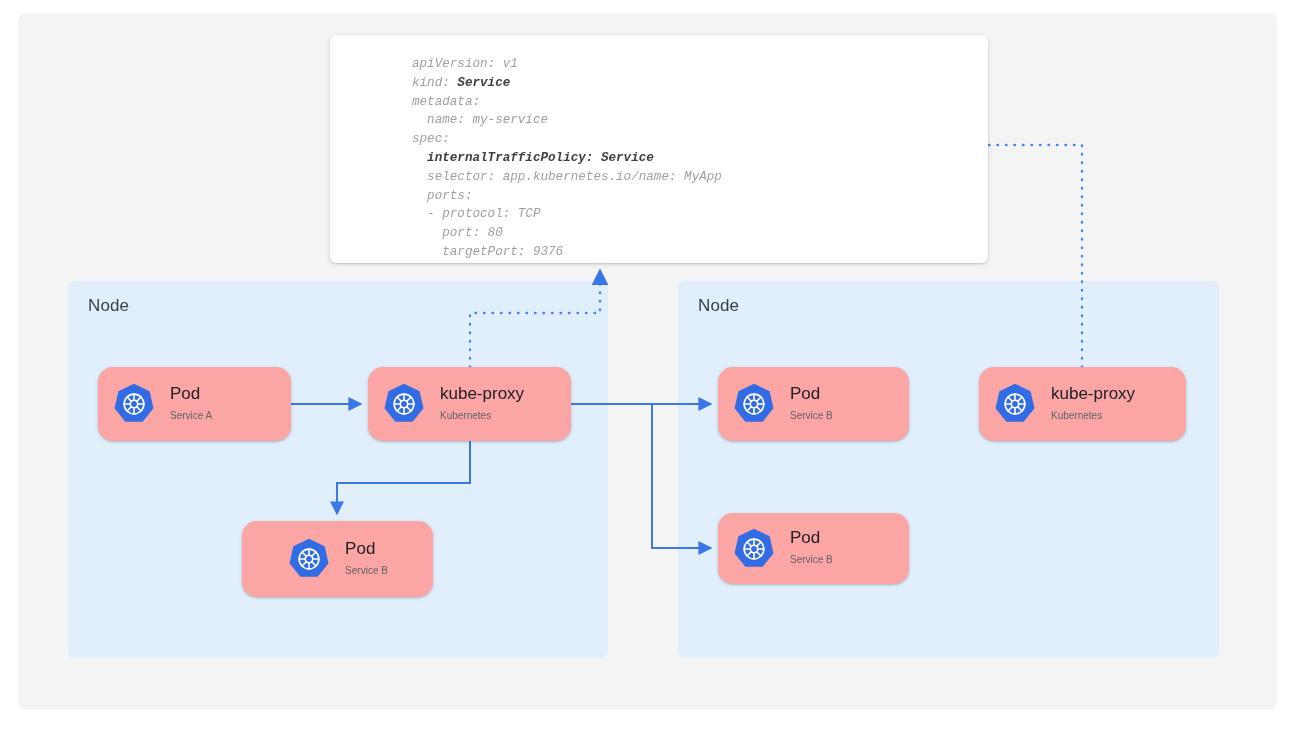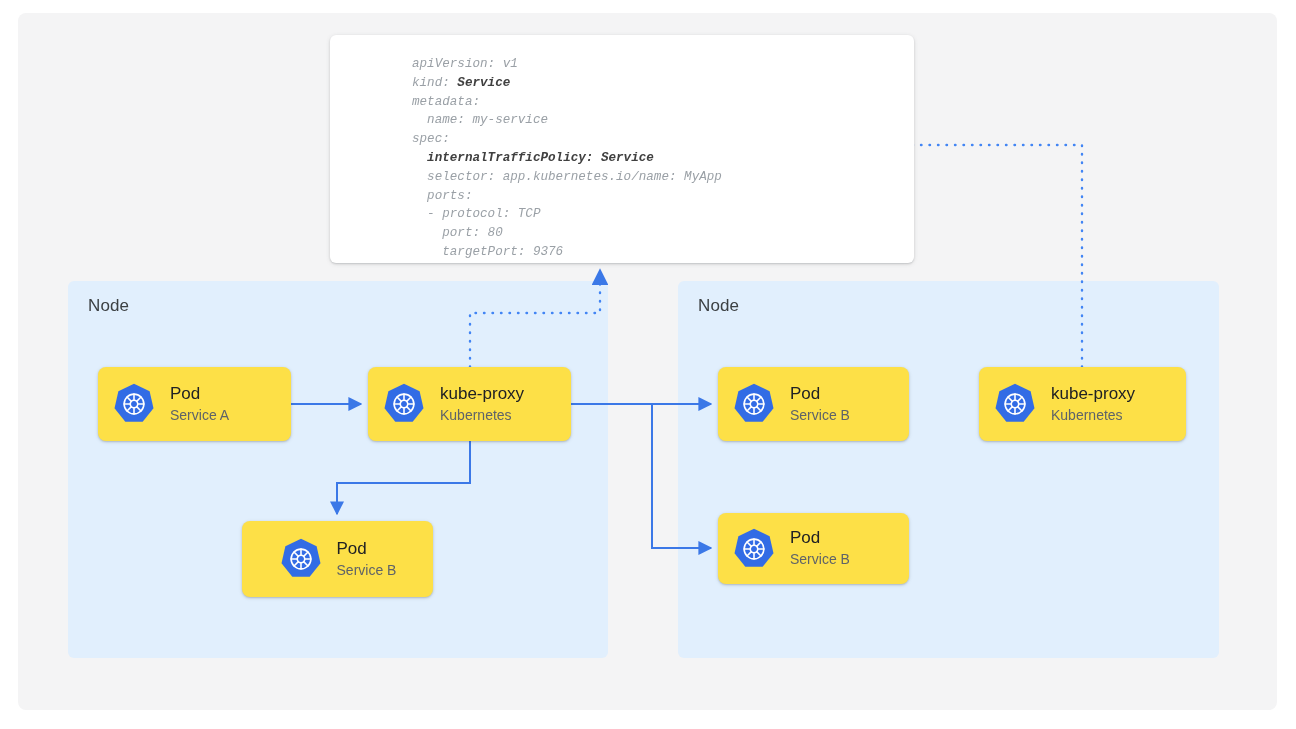--- a/index.html
+++ b/index.html
@@ -51,21 +51,21 @@
     font-size: 17px;
     color: #3c4043;
     letter-spacing: .1px;
     white-space: nowrap;
   }
   
   #yaml-card {
     position: absolute;
     left: 330px;
     top: 35px;
-    width: 584px;
+    width: 658px;
     height: 228px;
     background: #ffffff;
     border-radius: 6px;
     box-shadow: 0 1px 2px rgba(60,64,67,.22), 0 1px 5px rgba(60,64,67,.10);
     overflow: hidden;
   }
   #yaml-code {
     margin: 0;
     padding: 20px 0 0 82px;
     font-family: "Liberation Mono", "DejaVu Sans Mono", monospace;
@@ -75,22 +75,22 @@
     color: #9aa0a6;
     white-space: pre;
   }
   #yaml-code .hl {
     font-weight: bold;
     color: #404040;
   }
   
   .card {
     position: absolute;
-    background: #fde047;
-    border-radius: 8px;
+    background: #fca5a5;
+    border-radius: 15px;
     box-shadow: 0 1px 2px rgba(60,64,67,.25), 0 1px 4px rgba(60,64,67,.10);
     display: flex;
     align-items: center;
     box-sizing: border-box;
   }
   .card.lead   { justify-content: flex-start; padding-left: 14px; }
   .card.center { justify-content: center; }
   .card-ico {
     flex: 0 0 auto;
     width: 44px;
@@ -103,21 +103,21 @@
     flex-direction: column;
     justify-content: center;
   }
   .card-title {
     font-size: 17px;
     line-height: 22px;
     color: #202124;
     white-space: nowrap;
   }
   .card-sub {
-    font-size: 14px;
+    font-size: 10px;
     line-height: 21px;
     color: #5f6368;
     white-space: nowrap;
   }
   
   #card-pod-a        { left: 98px;  top: 367px; width: 193px; height: 74px; }
   #card-kubeproxy-l  { left: 368px; top: 367px; width: 203px; height: 74px; }
   #card-pod-b-local  { left: 242px; top: 521px; width: 191px; height: 76px; }
   #card-pod-b-top    { left: 718px; top: 367px; width: 191px; height: 74px; }
   #card-pod-b-bottom { left: 718px; top: 513px; width: 191px; height: 71px; }

